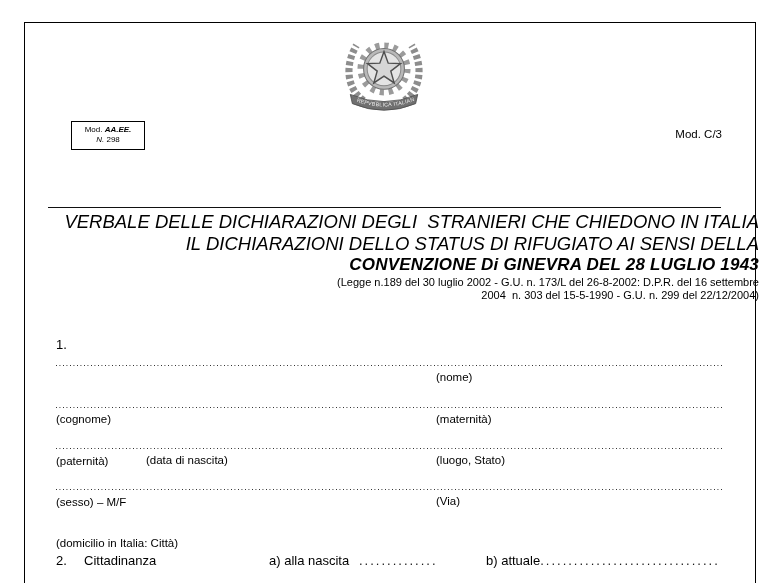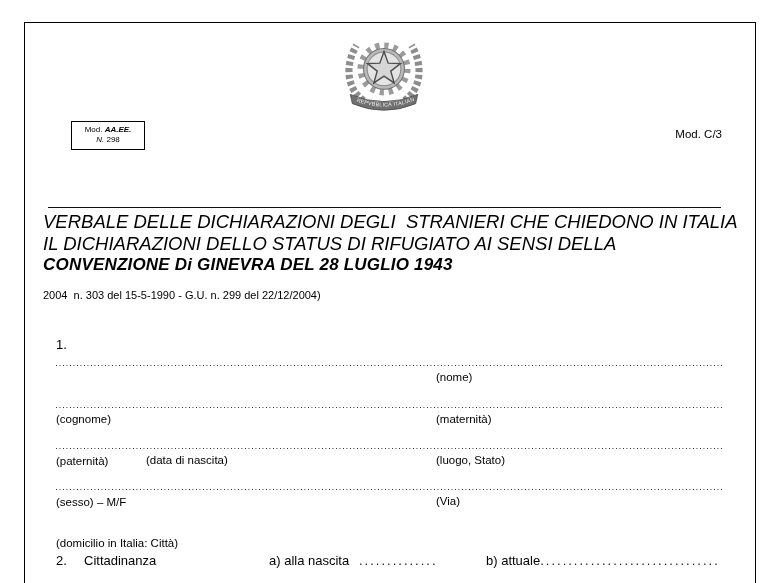--- a/index.html
+++ b/index.html
@@ -17,21 +17,21 @@
   .emblem{left:310px;top:8px;width:98px;height:84px;}
   .modbox{
     left:46px;top:98px;width:74px;height:29px;border:1.4px solid #000;
     box-sizing:border-box;text-align:center;font-size:8px;line-height:10px;
     padding-top:3px;
   }
   .modbox .code{font-weight:bold;font-style:italic;}
   .modbox .nlabel{font-style:italic;}
   .modright{right:33px;top:105px;font-size:11.5px;}
   .rule{left:23px;top:184px;width:673px;height:0;border-top:1.8px solid #111;}
-  .ctr{left:18px;width:722px;text-align:left;white-space:pre;}
+  .ctr{left:12px;width:722px;text-align:right;white-space:pre;}
   .t1{top:188px;font-style:italic;font-size:18.5px;}
   .t2{top:210px;font-style:italic;font-size:18.5px;}
   .t3{top:232px;font-style:italic;font-weight:bold;font-size:17px;letter-spacing:.2px;}
   .ref{font-size:11px;}
   .r1{top:253px;}
   .r2{top:266px;}
   .secnum{font-size:13px;}
   .s1num{left:31px;top:314px;}
   .dotline{
     left:31px;width:666px;height:2px;
@@ -77,20 +77,21 @@
     <div><span>Mod.</span> <span class="code">AA.EE.</span></div>
     <div><span class="nlabel">N.</span> <span>298</span></div>
   </div>
 
   <div class="abs modright">Mod. C/3</div>
 
   <div class="abs rule"></div>
   <div class="abs ctr t1">VERBALE DELLE DICHIARAZIONI DEGLI  STRANIERI CHE CHIEDONO IN ITALIA</div>
   <div class="abs ctr t2">IL DICHIARAZIONI DELLO STATUS DI RIFUGIATO AI SENSI DELLA</div>
   <div class="abs ctr t3">CONVENZIONE Di GINEVRA DEL 28 LUGLIO 1943</div>
+  <div class="abs ctr ref r1">(Legge n.189 del 30 luglio 2002 - G.U. n. 173/L del 26-8-2002: D.P.R. del 16 settembre</div>
   <div class="abs ctr ref r2">2004  n. 303 del 15-5-1990 - G.U. n. 299 del 22/12/2004)</div>
 
   <div class="abs secnum s1num">1.</div>
 
   <div class="abs dotline dl1"></div>
   <div class="abs flabel lleft lr1">(cognome)</div>
   <div class="abs flabel lright lr1">(nome)</div>
 
   <div class="abs dotline dl2"></div>
   <div class="abs flabel lleft lr2">(paternità)</div>

